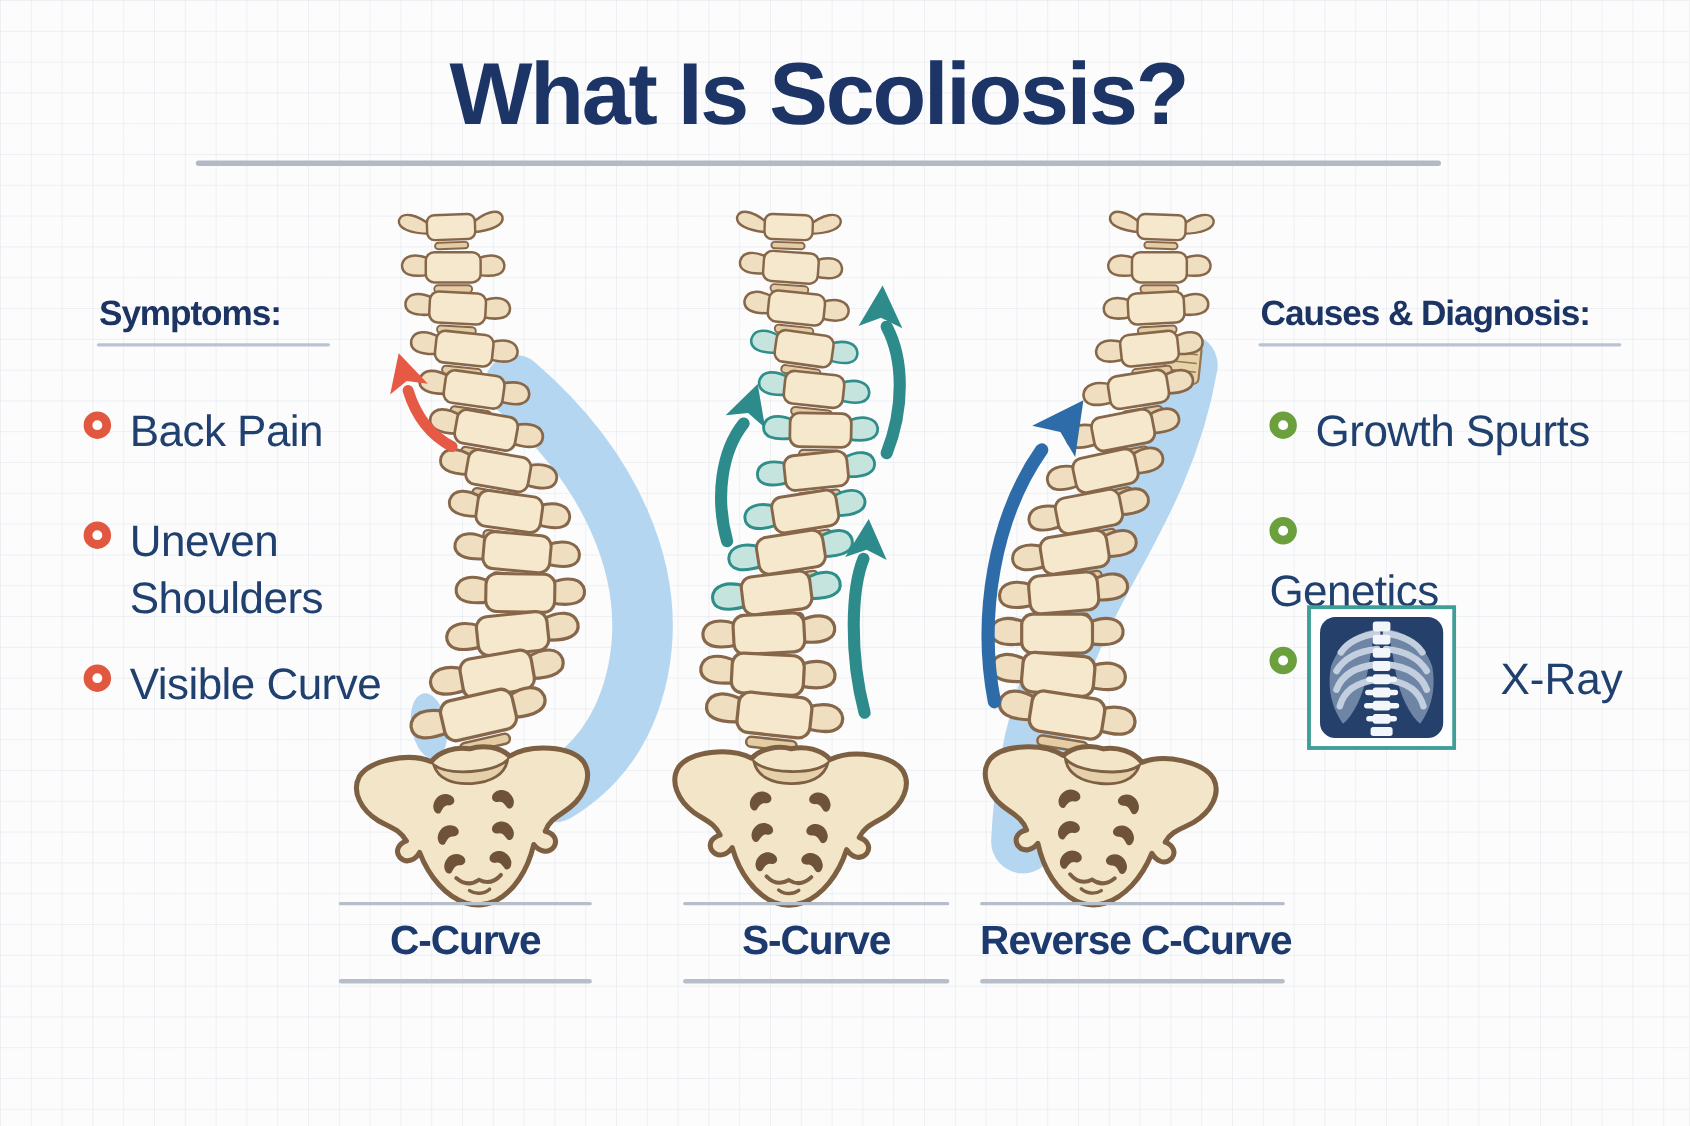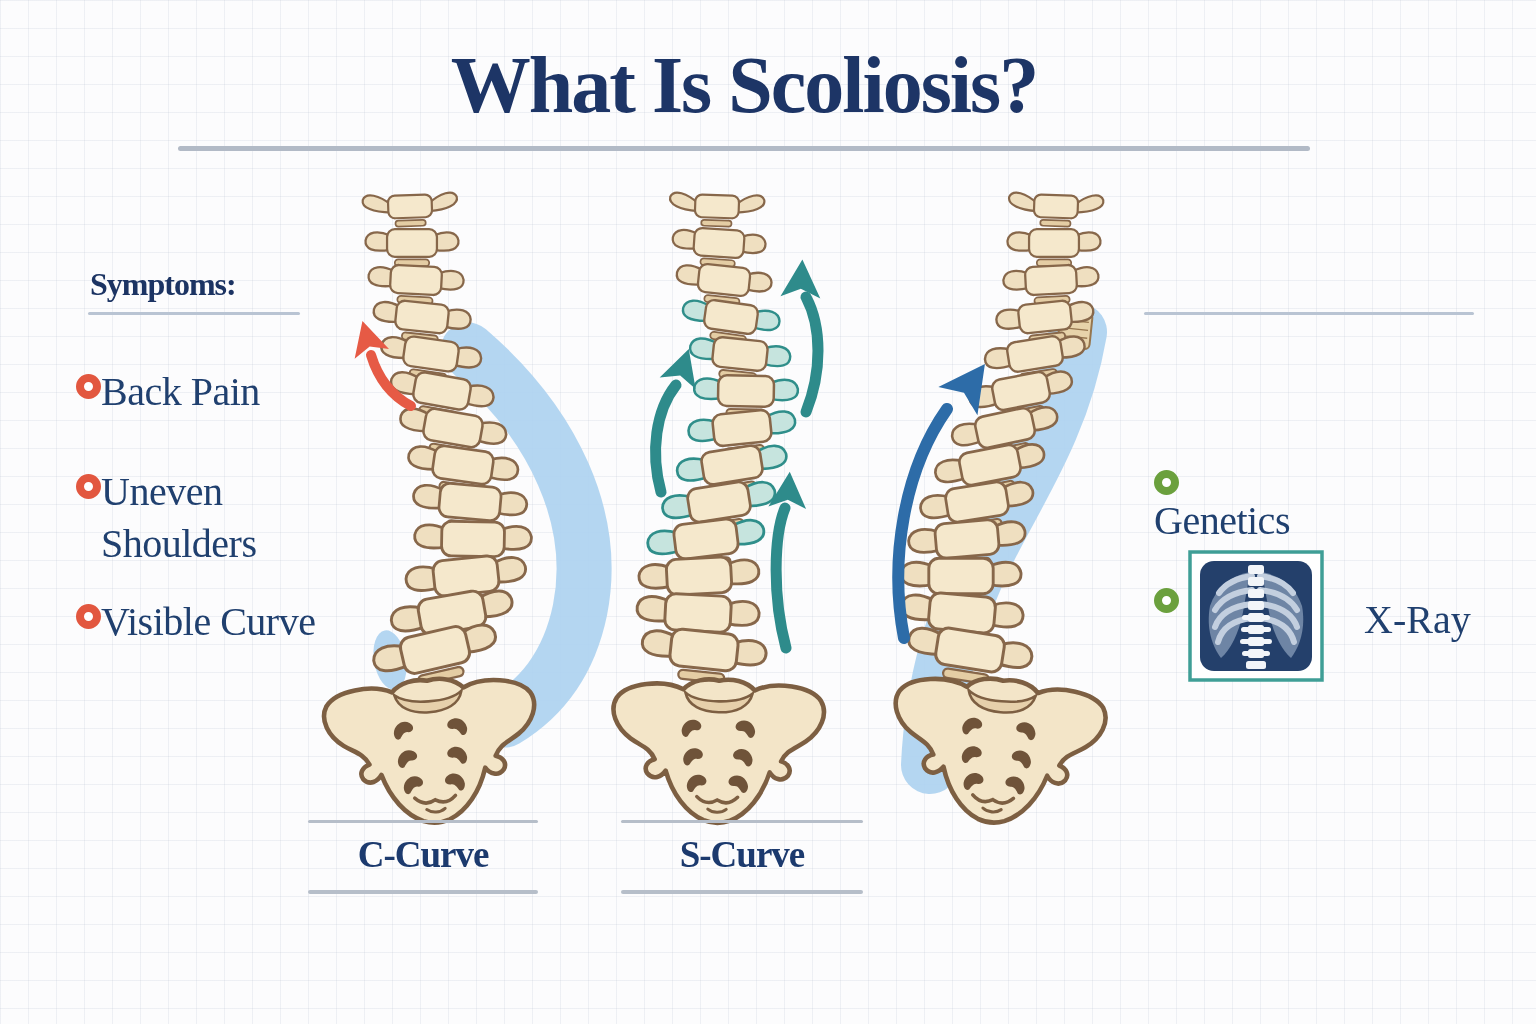--- a/index.html
+++ b/index.html
@@ -3,32 +3,32 @@
 <meta charset="utf-8">
 <style>
   html,body{margin:0;padding:0;background:#e8e8ea;}
   .stage{
     position:relative;width:1536px;height:1024px;overflow:hidden;
     background-color:#fcfcfd;
     background-image:
       linear-gradient(to right, rgba(200,207,219,0.28) 1px, transparent 1px),
       linear-gradient(to bottom, rgba(200,207,219,0.28) 1px, transparent 1px);
     background-size:28px 28px;
-    font-family:Liberation Serif, serif;
+    font-family:Liberation Sans, sans-serif;
     color:#1d3a6c;
   }
   .abs{position:absolute;}
   .title{
     left:178px;top:40px;width:1132px;text-align:center;
     font-size:80px;font-weight:bold;color:#1d3566;letter-spacing:-2px;white-space:nowrap;
   }
   .title-rule{left:178px;top:146px;width:1132px;height:5px;background:#b2bac6;border-radius:3px;}
   .section-heading{font-size:32px;font-weight:bold;color:#1c3463;letter-spacing:-1px;white-space:nowrap;}
   .section-rule{height:3px;background:#b9c4d3;border-radius:2px;}
-  .bullet-item{display:flex;align-items:flex-start;}
+  .bullet-item{display:flex;gap:17px;align-items:flex-start;}
   .ring{width:9px;height:9px;border-radius:50%;border:8px solid #e2573f;margin-top:8px;flex:none;background:#fff;}
   .ring.green{border-color:#6ba03d;}
   .item-text{font-size:40px;font-weight:500;color:#20406f;line-height:1.3;white-space:nowrap;letter-spacing:-0.5px;}
   .item-text.wrap{white-space:normal;width:235px;}
   .figure-block{text-align:center;top:820px;}
   .figure-rule{height:3px;background:#b6bec9;border-radius:2px;}
   .figure-rule.bottom{height:4px;}
   .figure-label{font-size:37px;font-weight:bold;color:#1c3a6e;letter-spacing:-1px;margin:13px 0 17px 0;line-height:1;white-space:nowrap;}
   .art{left:0;top:0;z-index:1;}
   .txt-layer{z-index:2;}
@@ -176,22 +176,27 @@
   </div>
   <div class="abs bullet-item txt-layer" style="left:76px;top:466px;">
     <span class="ring"></span>
     <span class="item-text wrap">Uneven Shoulders</span>
   </div>
   <div class="abs bullet-item txt-layer" style="left:76px;top:596px;">
     <span class="ring"></span>
     <span class="item-text">Visible Curve</span>
   </div>
 
+  <div class="abs section-heading txt-layer" style="left:1146px;top:266px;">Causes &amp; Diagnosis:</div>
   <div class="abs section-rule txt-layer" style="left:1144px;top:312px;width:330px;"></div>
 
+  <div class="abs bullet-item txt-layer" style="left:1154px;top:366px;">
+    <span class="ring green"></span>
+    <span class="item-text">Growth Spurts</span>
+  </div>
   <div class="abs bullet-item txt-layer" style="left:1154px;top:462px;flex-direction:column;">
     <span class="ring green"></span>
     <span class="item-text">Genetics</span>
   </div>
 
   <span class="abs ring green txt-layer" style="left:1154px;top:580px;"></span>
 
   <svg class="abs txt-layer" style="left:1188px;top:550px;" width="136" height="132" viewBox="0 0 136 132">
     <rect x="2" y="2" width="132" height="128" fill="#ffffff" stroke="#3f9e96" stroke-width="3.5"></rect>
     <rect x="12" y="11" width="112" height="110" rx="14" fill="#24406b"></rect>
@@ -229,14 +234,19 @@
   <div class="abs figure-block txt-layer" style="left:308px;width:230px;">
     <div class="figure-rule"></div>
     <div class="figure-label">C-Curve</div>
     <div class="figure-rule bottom"></div>
   </div>
   <div class="abs figure-block txt-layer" style="left:621px;width:242px;">
     <div class="figure-rule"></div>
     <div class="figure-label">S-Curve</div>
     <div class="figure-rule bottom"></div>
   </div>
+  <div class="abs figure-block txt-layer" style="left:891px;width:277px;">
+    <div class="figure-rule"></div>
+    <div class="figure-label">Reverse C-Curve</div>
+    <div class="figure-rule bottom"></div>
+  </div>
 
 </div>
 
 </body></html>

